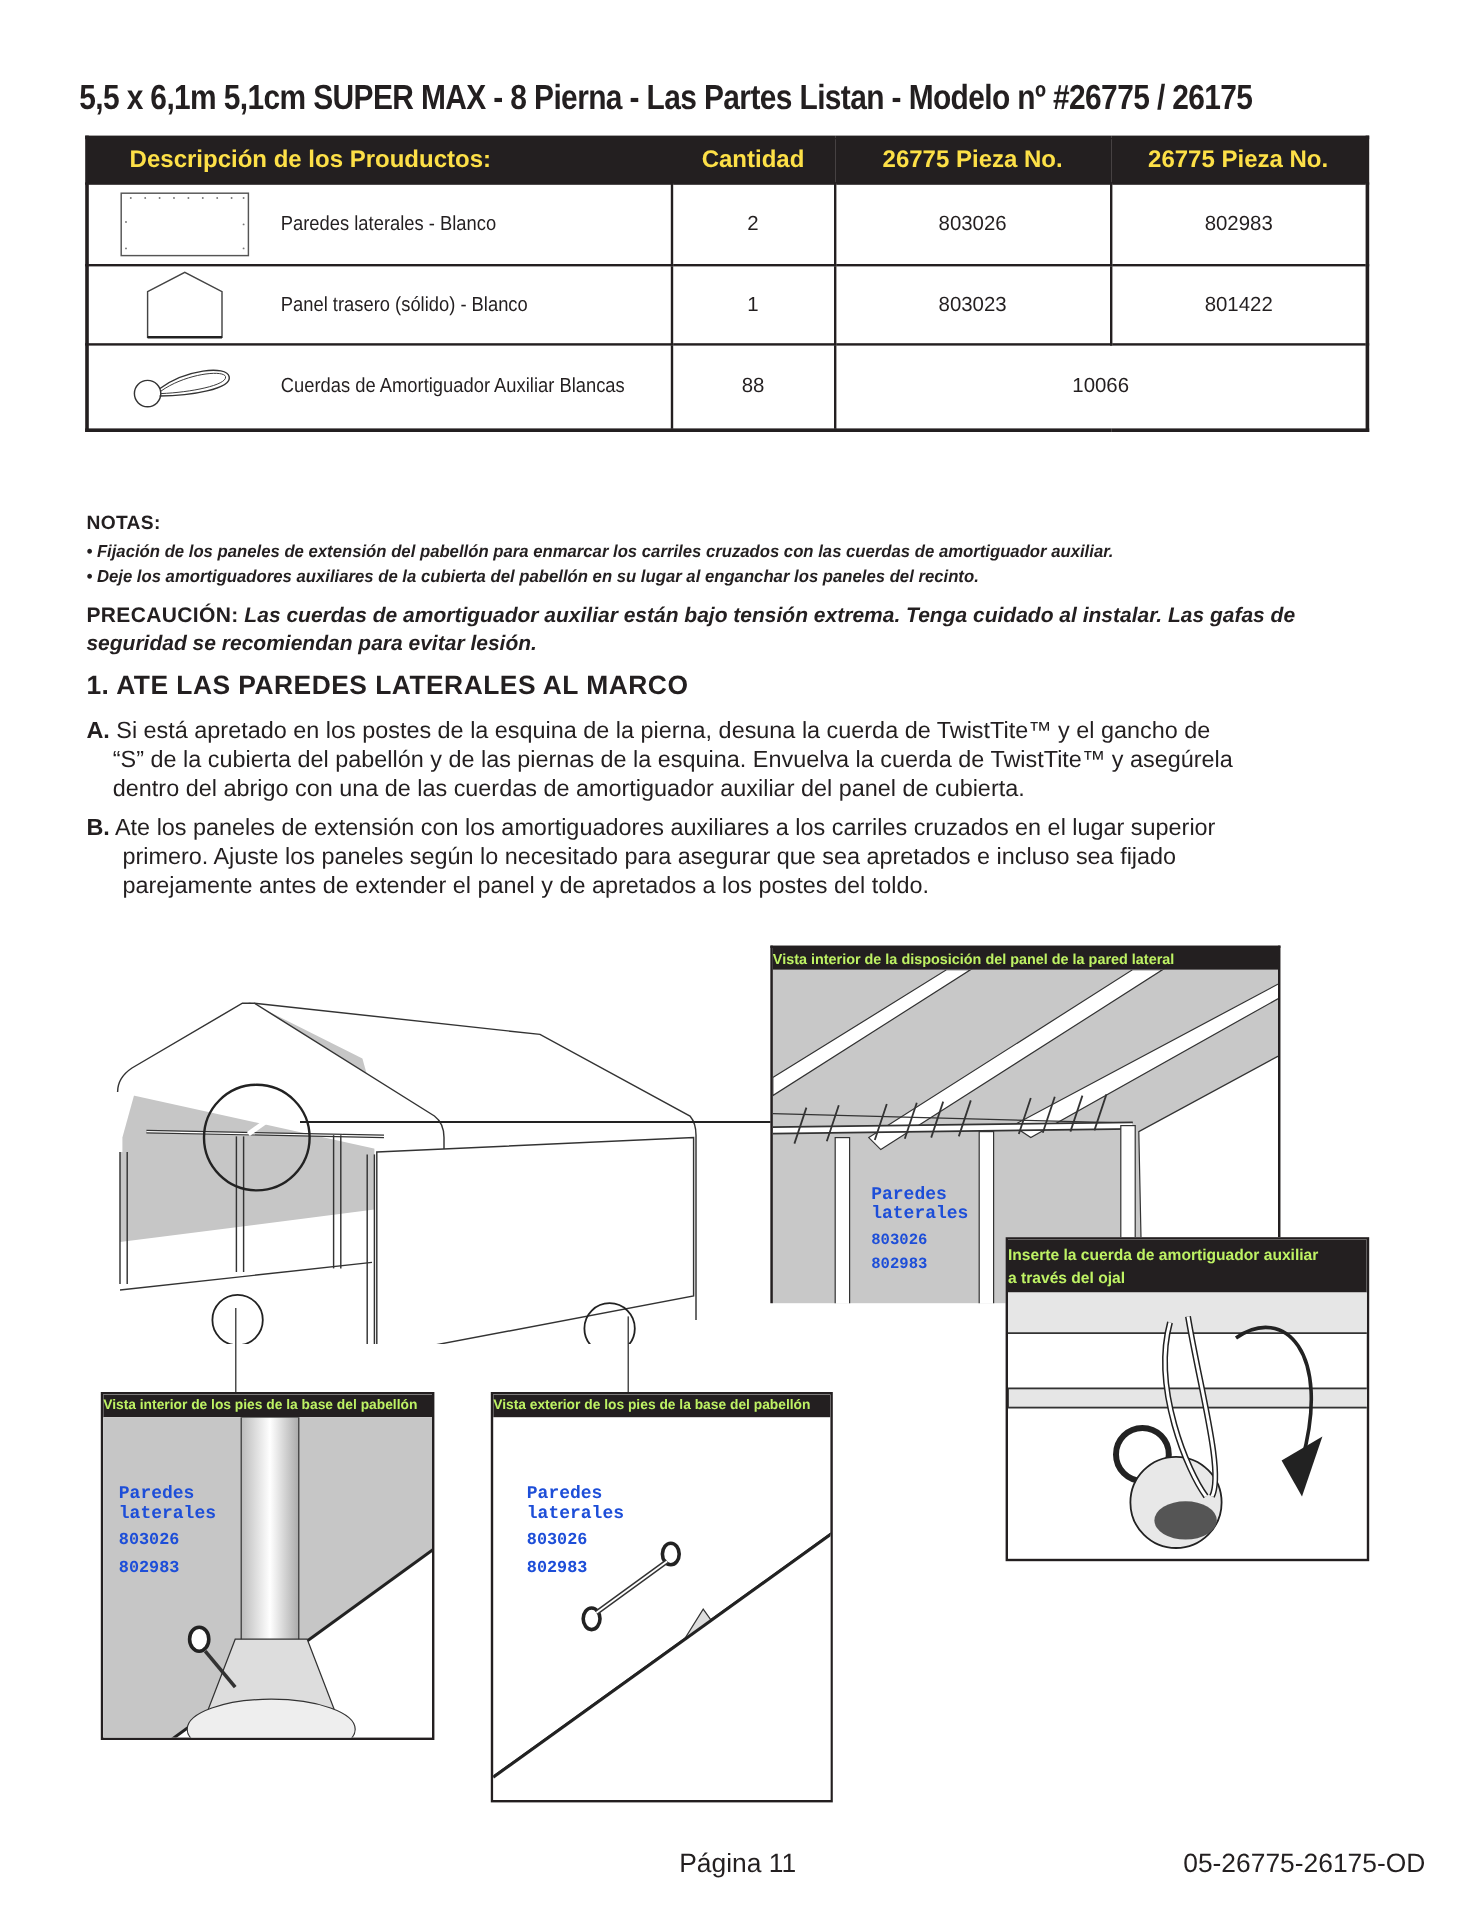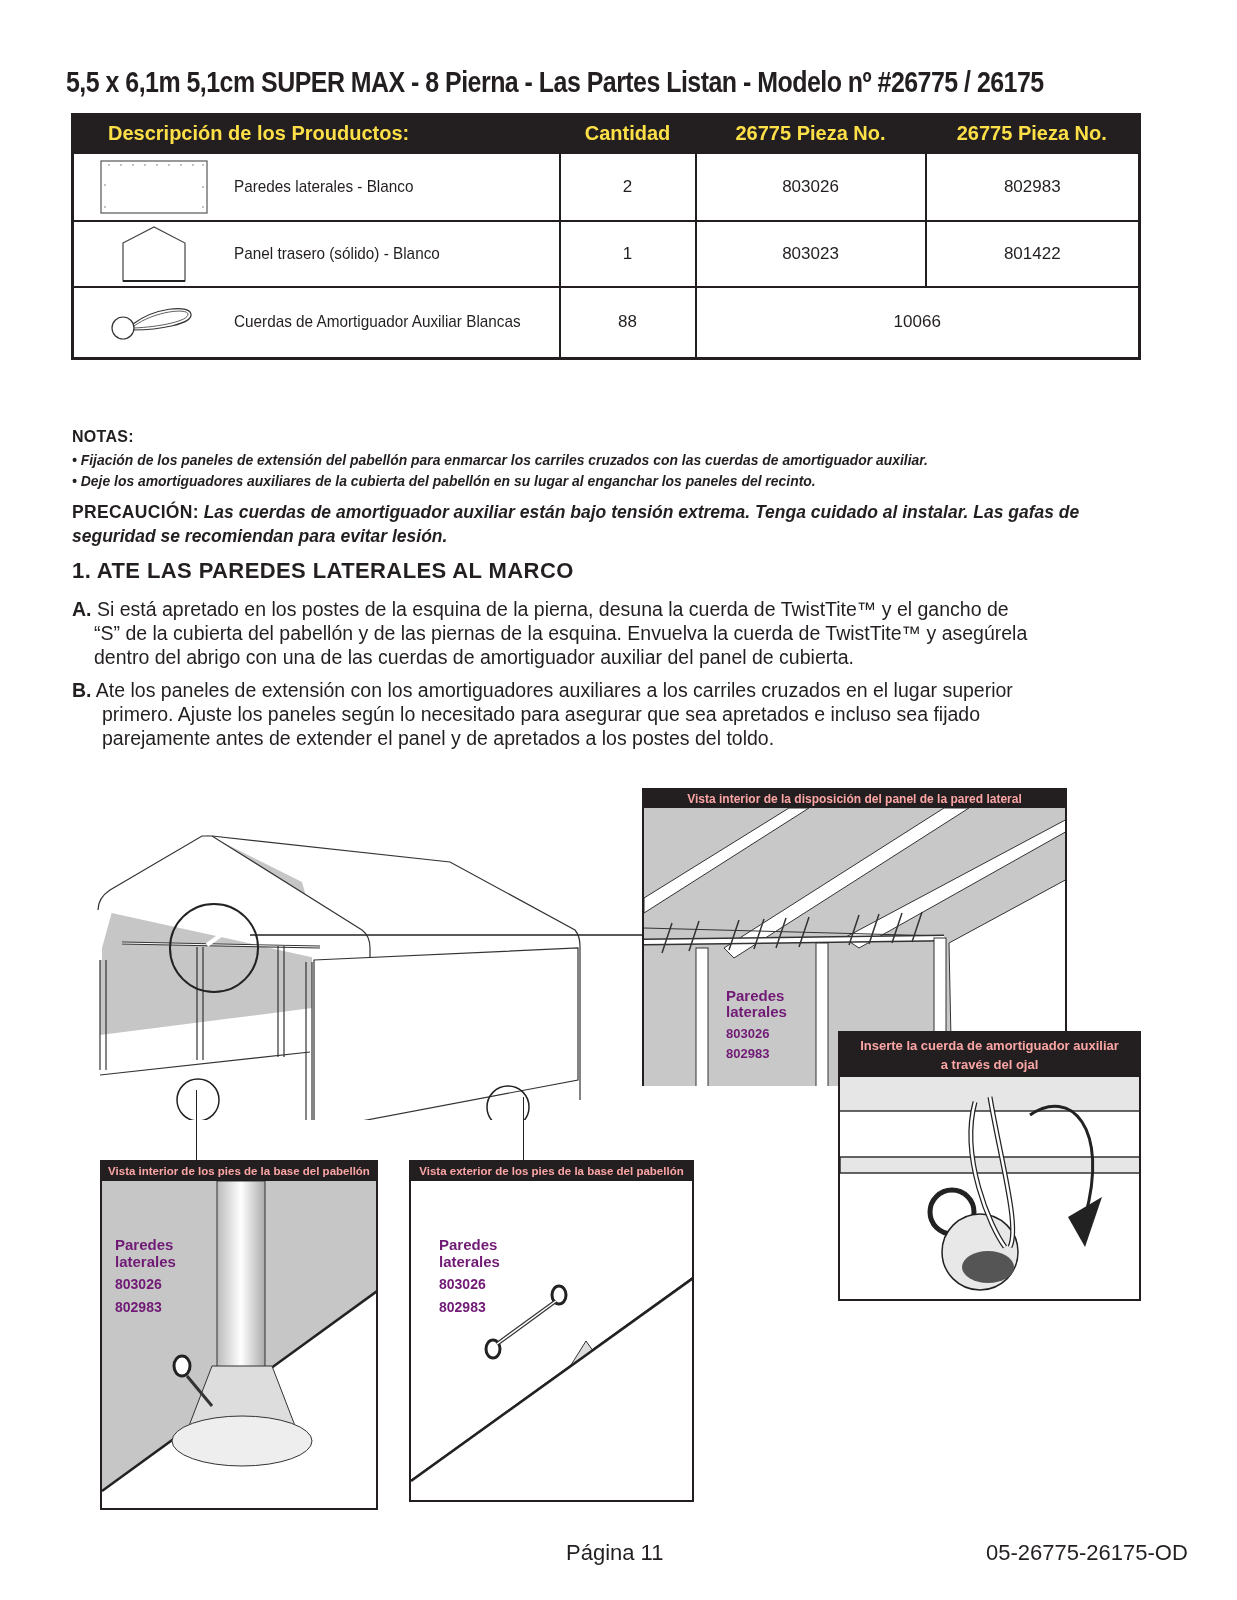--- a/index.html
+++ b/index.html
@@ -15,23 +15,23 @@
   .thumb { width: 160px; display: flex; justify-content: center; align-items: center; }
   .desc-text { font-size: 17px; transform: scaleX(0.9); transform-origin: left; white-space: nowrap; }
   .notes-h { left: 72px; top: 428px; font-size: 16px; font-weight: 900; letter-spacing: 0.3px; }
   .note { left: 72px; font-size: 14.5px; font-weight: bold; font-style: italic; white-space: nowrap; transform: scaleX(0.96); transform-origin: left; }
   .caution { left: 72px; top: 500px; width: 1075px; font-size: 17.5px; line-height: 24px; font-style: italic; font-weight: bold; }
   .caution b { font-style: normal; font-weight: 900; letter-spacing: 0.3px; }
   .step-h { left: 72px; top: 558px; font-size: 22px; font-weight: 900; letter-spacing: 0.4px; }
   .para { left: 72px; width: 1080px; font-size: 19.5px; line-height: 24px; }
   .para b { font-weight: bold; }
   .para .ind { display: block; }
-  .caption-bar { background: #231f20; color: #fca5a5; font-weight: bold; text-align: center; white-space: nowrap; }
+  .caption-bar { background: #231f20; color: #bef264; font-weight: bold; white-space: nowrap; }
   .panel { border: 2px solid #231f20; background: #fff; overflow: hidden; }
-  .lbl { font-weight: bold; color: #701a75; }
+  .lbl { font-weight: bold; color: #1d4ed8; font-family: Liberation Mono, monospace; }
   .footer { font-size: 22px; }
 </style>
 </head>
 <body>
 
 <div class="abs title">5,5 x 6,1m  5,1cm  SUPER MAX - 8 Pierna - Las Partes Listan - Modelo nº #26775 / 26175</div>
 
 <table class="parts">
   <thead>
     <tr>
@@ -201,21 +201,21 @@
     <circle cx="112" cy="135" r="22" fill="#fff" stroke="#222" stroke-width="5"></circle>
     <circle cx="140" cy="175" r="38" fill="#e8e8e8" stroke="#222" stroke-width="1.5"></circle>
     <ellipse cx="148" cy="190" rx="26" ry="16" fill="#555"></ellipse>
     <path d="M135 25 C120 80, 150 150, 165 170 M150 20 C160 80, 180 150, 170 170" fill="none" stroke="#222" stroke-width="5"></path>
     <path d="M135 25 C120 80, 150 150, 165 170 M150 20 C160 80, 180 150, 170 170" fill="none" stroke="#fff" stroke-width="2.5"></path>
     <path d="M190 38 C230 10, 270 50, 245 140" fill="none" stroke="#222" stroke-width="3"></path>
     <path d="M228 140 L245 170 L262 120 Z" fill="#222"></path>
   </svg>
 </div>
 
-<div class="abs panel" style="left:100px;top:1160px;width:278px;height:350px">
+<div class="abs panel" style="left:84px;top:1160px;width:278px;height:290px">
   <div class="caption-bar" style="height:19px;font-size:11.5px;line-height:19px">Vista interior de los pies de la base del pabellón</div>
   <svg class="abs" style="left:0;top:19px" width="278" height="323">
     <path d="M0 0 L278 0 L278 108 L0 310 Z" fill="#c6c6c6"></path>
     <line x1="278" y1="108" x2="0" y2="310" stroke="#222" stroke-width="2.5"></line>
     <defs>
         <linearGradient id="pole" x1="0" x2="1">
           <stop offset="0" stop-color="#bbb"></stop>
           <stop offset="0.5" stop-color="#fff"></stop>
           <stop offset="1" stop-color="#aaa"></stop>
         </linearGradient>

